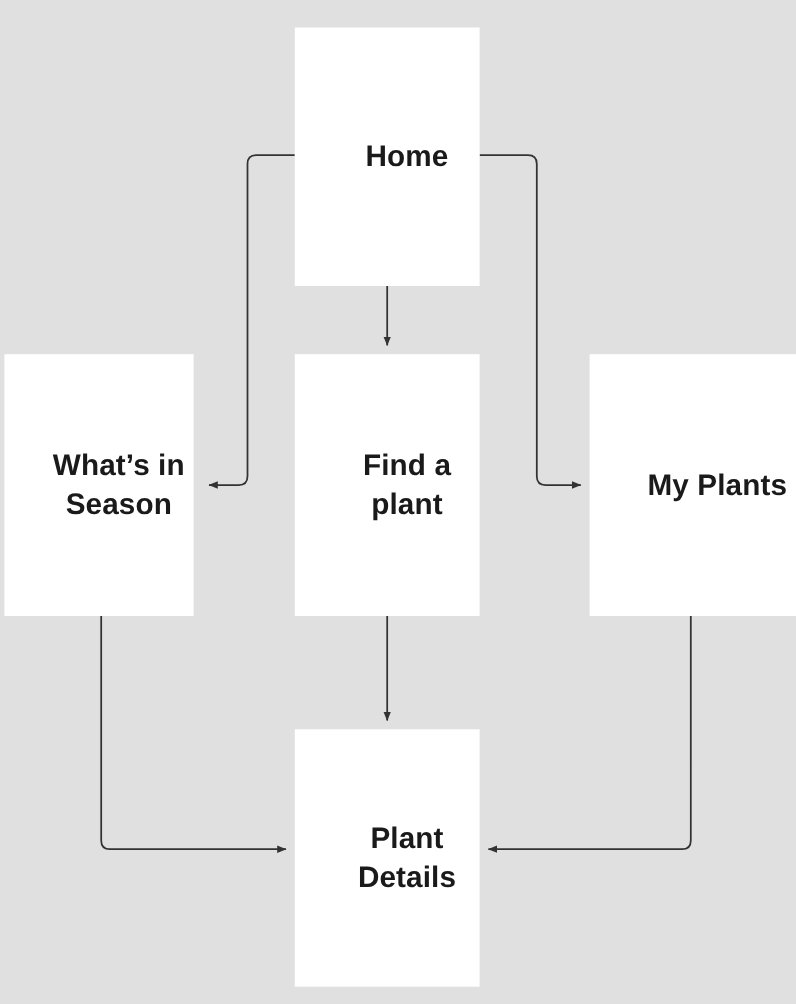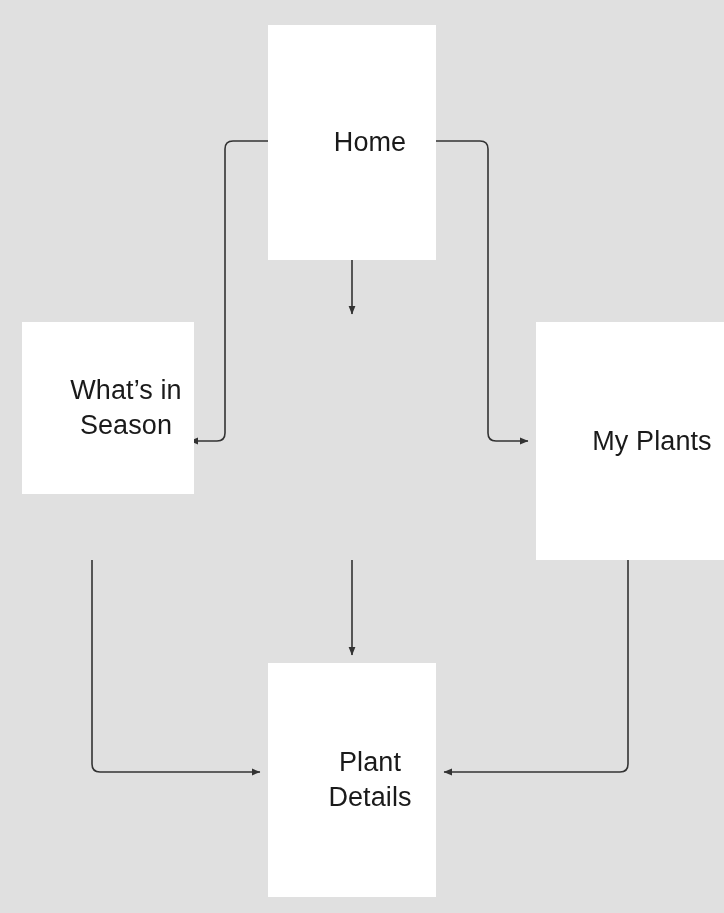--- a/index.html
+++ b/index.html
@@ -31,21 +31,21 @@
     position: absolute;
     background: #ffffff;
     display: flex;
     align-items: center;
     justify-content: center;
     text-align: center;
     color: #1a1a1a;
     font-size: 27px;
     line-height: 1.28;
     letter-spacing: 0.1px;
-    font-weight: 400;
+    font-weight: 700;
     box-sizing: border-box;
     white-space: pre-line;
     padding-left: 36px;
   }
   .node-label {
     display: block;
     white-space: pre-line;
   }
 </style>
 </head>
@@ -70,25 +70,29 @@
 
     <path d="M 352 560 L 352 655" fill="none" stroke="#333333" stroke-width="1.6" marker-end="url(#arrowhead)"></path>
 
     <path d="M 628 560 L 628 764 Q 628 772 620 772 L 444 772" fill="none" stroke="#333333" stroke-width="1.6" marker-end="url(#arrowhead)"></path>
   </svg>
 
   <div class="node" style="left:268px; top:25px; width:168px; height:235px;">
     <span class="node-label">Home</span>
   </div>
 
-  <div class="node" style="left:22px; top:322px; width:172px; height:172px;">
+  <div class="node" style="left:4px; top:322px; width:172px; height:238px;">
     <span class="node-label">What’s in
 Season</span>
   </div>
 
+  <div class="node" style="left:268px; top:322px; width:168px; height:238px;">
+    <span class="node-label">Find a
+plant</span>
+  </div>
 
   <div class="node" style="left:536px; top:322px; width:196px; height:238px;">
     <span class="node-label">My Plants</span>
   </div>
 
   <div class="node" style="left:268px; top:663px; width:168px; height:234px;">
     <span class="node-label">Plant
 Details</span>
   </div>
 

